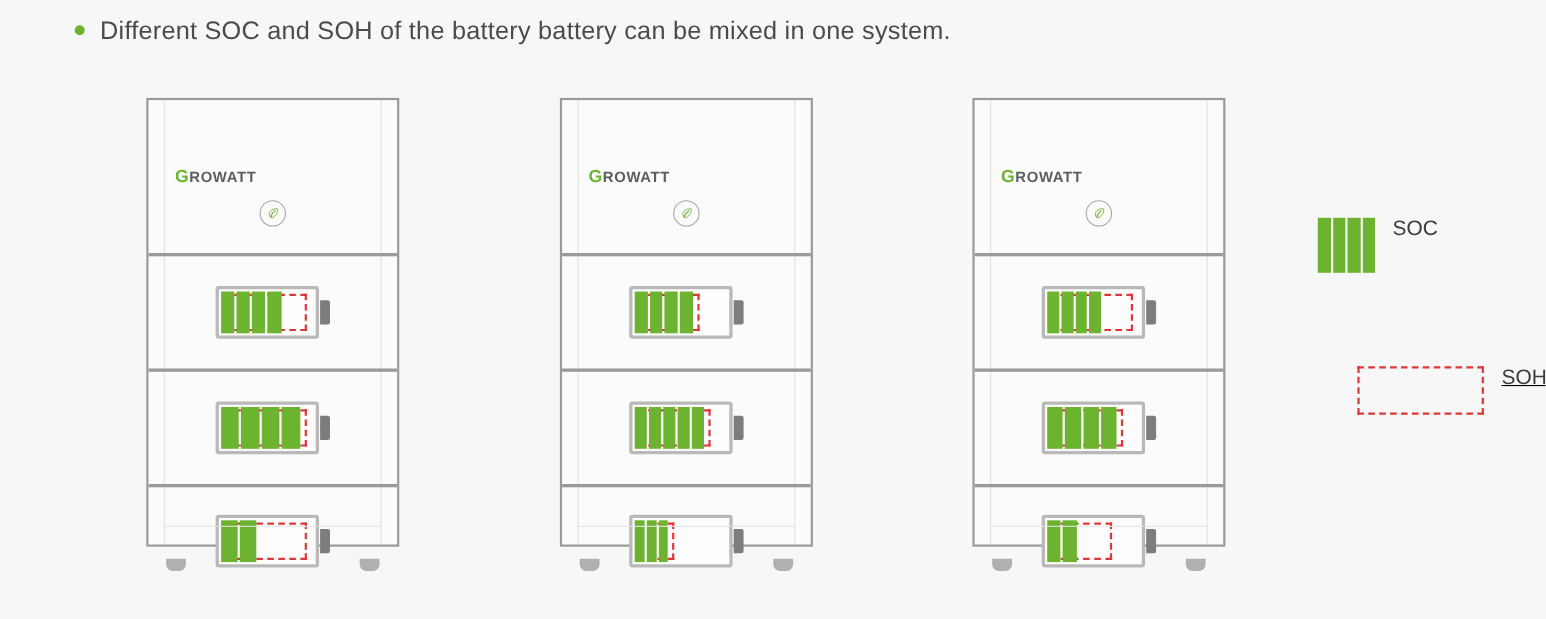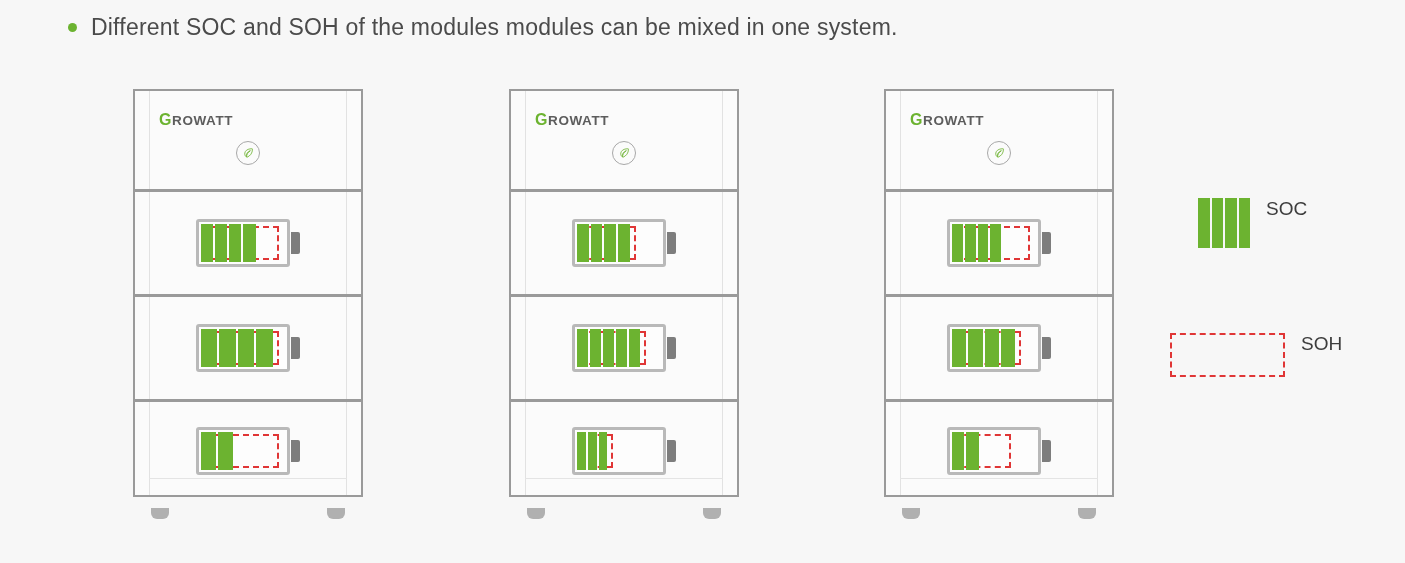--- a/index.html
+++ b/index.html
@@ -64,20 +64,21 @@
   }
   .seam.left  { left: 14px; }
   .seam.right { right: 14px; }
 
   .module {
     position: absolute;
     left: 0;
     right: 0;
     box-sizing: border-box;
     border-bottom: 3px solid #9a9a9a;
+    margin-top: 41px;
   }
   .module.base {
     border-bottom: none;
   }
   .base-line {
     position: absolute;
     left: 14px;
     right: 14px;
     bottom: 16px;
     height: 1px;
@@ -170,21 +171,21 @@
     border-radius: 0 0 6px 6px;
   }
 
   
   .legend-item {
     position: absolute;
     display: flex;
     align-items: flex-start;
   }
   #legend-soc { left: 1198px; top: 198px; }
-  #legend-soh { left: 1170px; top: 333px; }
+  #legend-soh { left: 1234px; top: 333px; text-decoration: underline; }
 
   .legend-soc-swatch {
     width: 52px;
     height: 50px;
     display: flex;
     gap: 2px;
   }
   .legend-soc-swatch span {
     flex: 1;
     background: #6cb330;
@@ -200,21 +201,21 @@
     font-size: 19px;
     color: #3d3d3d;
     white-space: nowrap;
   }
 </style>
 </head>
 <body>
 
 <div id="headline">
   <div class="bullet"></div>
-  <div class="headline-text">Different SOC and SOH of the modules modules can be mixed in one system.</div>
+  <div class="headline-text">Different SOC and SOH of the battery battery can be mixed in one system.</div>
 </div>
 
 <div id="cabinets-root">
     <div class="cabinet" style="left: 133px; width: 230px; height: 430px;">
       <div class="cabinet-frame">
         <div class="seam left"></div>
         <div class="seam right"></div>
         <div class="module" style="top: 0px; height: 101px;">
           <div class="logo"><span class="g">G</span><span>ROWATT</span></div>
           <div class="leaf-badge">

